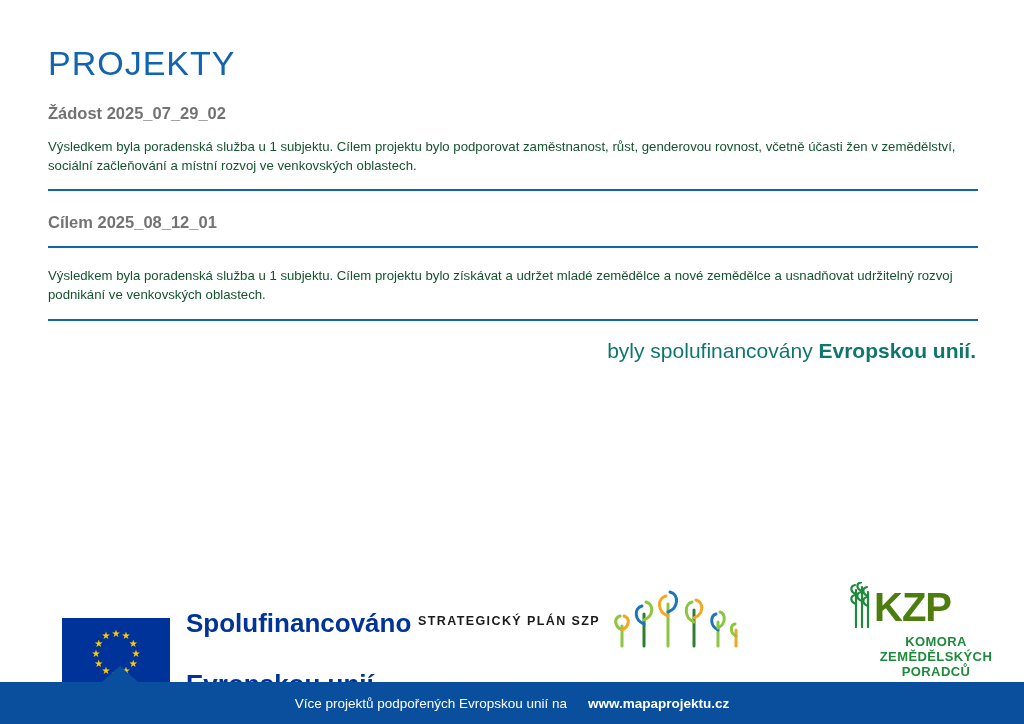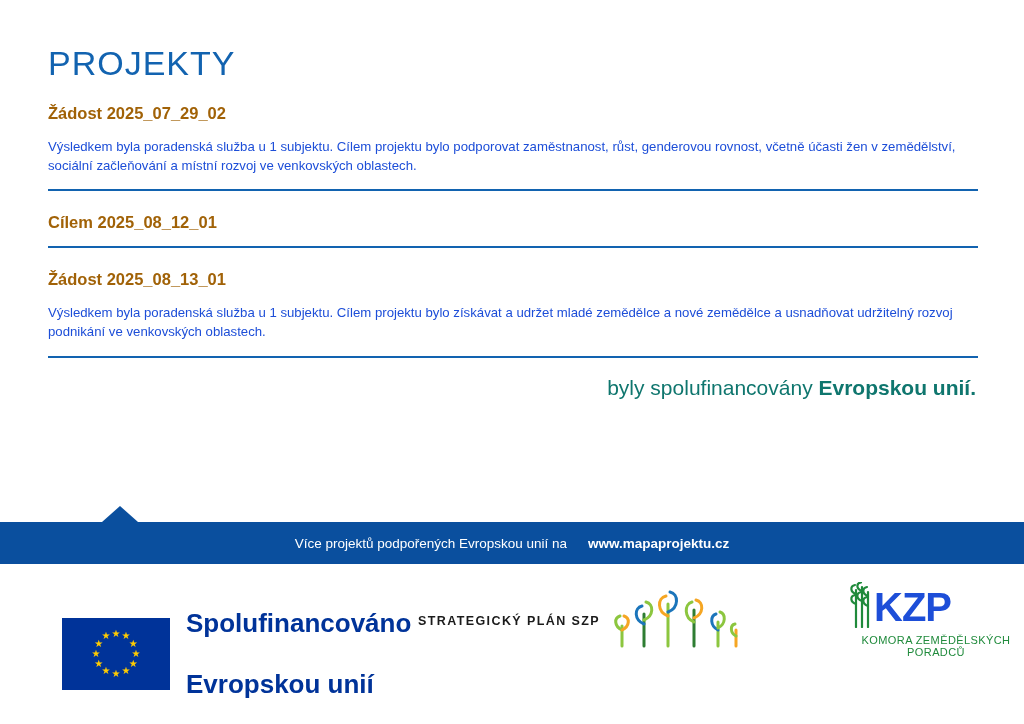--- a/index.html
+++ b/index.html
@@ -10,21 +10,21 @@
     width: 1024px;
     height: 724px;
     background: #ffffff;
     font-family: "Liberation Sans", sans-serif;
     overflow: hidden;
     position: relative;
   }
   .page {
     position: relative;
     width: 1024px;
-    height: 564px;
+    height: 724px;
     box-sizing: border-box;
   }
 
   
   .page-title {
     position: absolute;
     left: 48px;
     top: 44px;
     font-size: 34px;
     letter-spacing: 1px;
@@ -36,28 +36,28 @@
   .content {
     position: absolute;
     left: 48px;
     top: 100px;
     width: 928px;
   }
   .project {
     position: relative;
   }
   .project-heading {
-    color: #a16207;
+    color: #737373;
     font-size: 16.5px;
     font-weight: bold;
     margin: 0 0 14px 0;
     padding-top: 4px;
   }
   .project-text {
-    color: #1d4ed8;
+    color: #14532d;
     font-size: 13.2px;
     line-height: 1.45;
     margin: 0 0 14px 0;
     max-width: 930px;
   }
   .divider {
     border: 0;
     border-top: 2.5px solid #1263b0;
     margin: 0 0 18px 0;
     width: 930px;
@@ -139,27 +139,27 @@
     top: 22px;
     text-align: center;
   }
   .kzp-main {
     display: flex;
     align-items: center;
   }
   .kzp-word {
     font-size: 40px;
     font-weight: bold;
-    color: #1d4ed8;
+    color: #4d7c0f;
     letter-spacing: -1px;
     line-height: 40px;
   }
   .kzp-sub {
-    font-size: 11px;
-    font-weight: normal;
+    font-size: 13px;
+    font-weight: bold;
     color: #1f8a3b;
     letter-spacing: 0.4px;
     margin-top: 2px;
   }
 
   
   .bottom-bar {
     position: absolute;
     left: 0;
     bottom: 0;
@@ -201,21 +201,20 @@
       <p class="project-text">Výsledkem byla poradenská služba u 1 subjektu. Cílem projektu bylo podporovat zaměstnanost, růst, genderovou rovnost, včetně účasti žen v zemědělství, sociální začleňování a místní rozvoj ve venkovských oblastech.</p>
       <hr class="divider">
     </div>
 
     <div class="project">
       <h2 class="project-heading">Cílem 2025_08_12_01</h2>
       <hr class="divider">
     </div>
 
     <div class="project">
-      <h2 class="project-heading">Žádost 2025_08_13_01</h2>
       <p class="project-text">Výsledkem byla poradenská služba u 1 subjektu. Cílem projektu bylo získávat a udržet mladé zemědělce a nové zemědělce a usnadňovat udržitelný rozvoj podnikání ve venkovských oblastech.</p>
       <hr class="divider">
     </div>
 
     <div class="footer-line">
       <span>byly spolufinancovány </span><span class="strong">Evropskou unií.</span>
     </div>
 
   </div>
 

